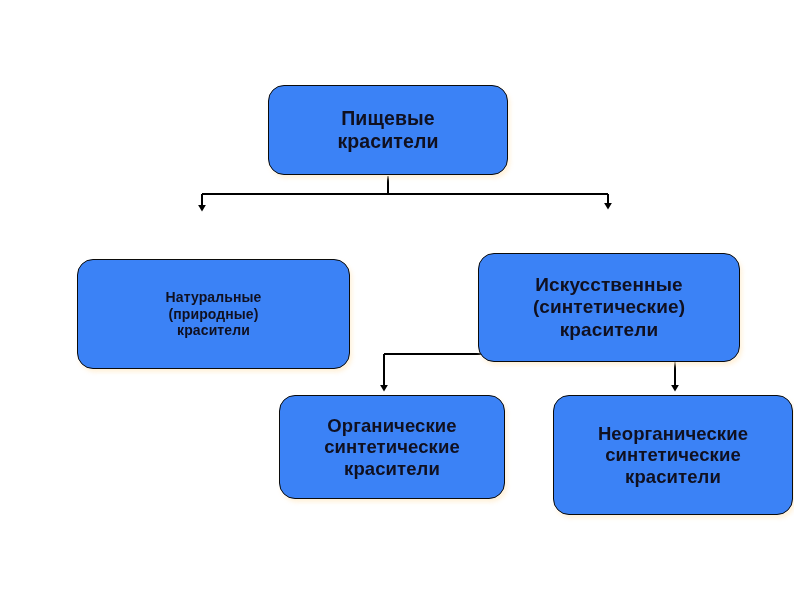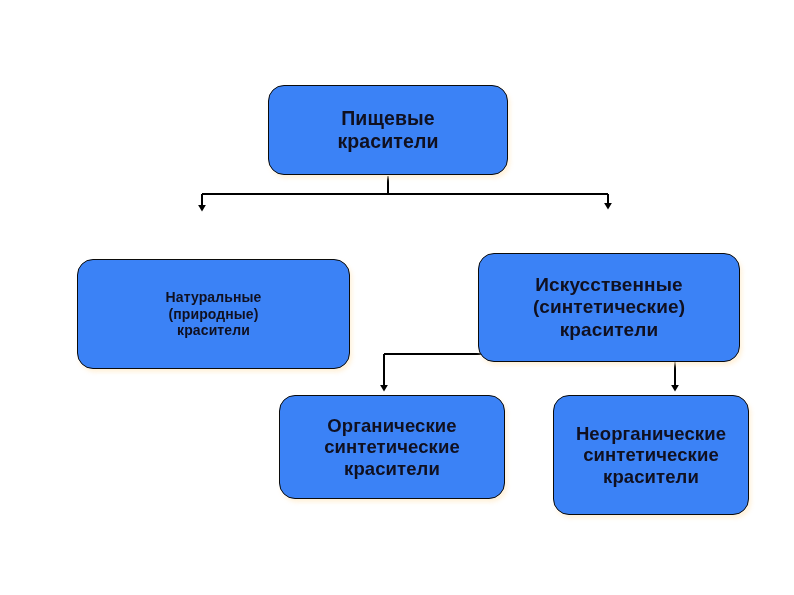--- a/index.html
+++ b/index.html
@@ -45,21 +45,21 @@
   .node .label {
     display: block;
     width: 100%;
     padding: 0 6px;
     white-space: pre-line;
   }
   #node-root      { left: 268px; top: 85px;  width: 240px; height: 90px;  font-size: 19.5px; }
   #node-natural   { left: 77px;  top: 215px; width: 273px; height: 110px; font-size: 14px; margin-top: 44px; }
   #node-synthetic { left: 478px; top: 213px; width: 262px; height: 109px; font-size: 19px; margin-top: 40px;  }
   #node-organic   { left: 279px; top: 395px; width: 226px; height: 104px; font-size: 18.5px; }
-  #node-inorganic { left: 553px; top: 395px; width: 196px; height: 120px; font-size: 18.5px; }
+  #node-inorganic { left: 553px; top: 395px; width: 240px; height: 120px; font-size: 18.5px; }
 </style>
 </head>
 <body>
 
 <div id="canvas">
 
   <svg id="connectors" viewBox="0 0 794 595" xmlns="http://www.w3.org/2000/svg">
     <defs>
       <marker id="arrowhead" markerWidth="9" markerHeight="9" refX="3.2" refY="4.4" orient="auto" markerUnits="userSpaceOnUse">
         <path d="M0,0.4 L6.6,4.4 L0,8.4 z" fill="#000000"></path>

